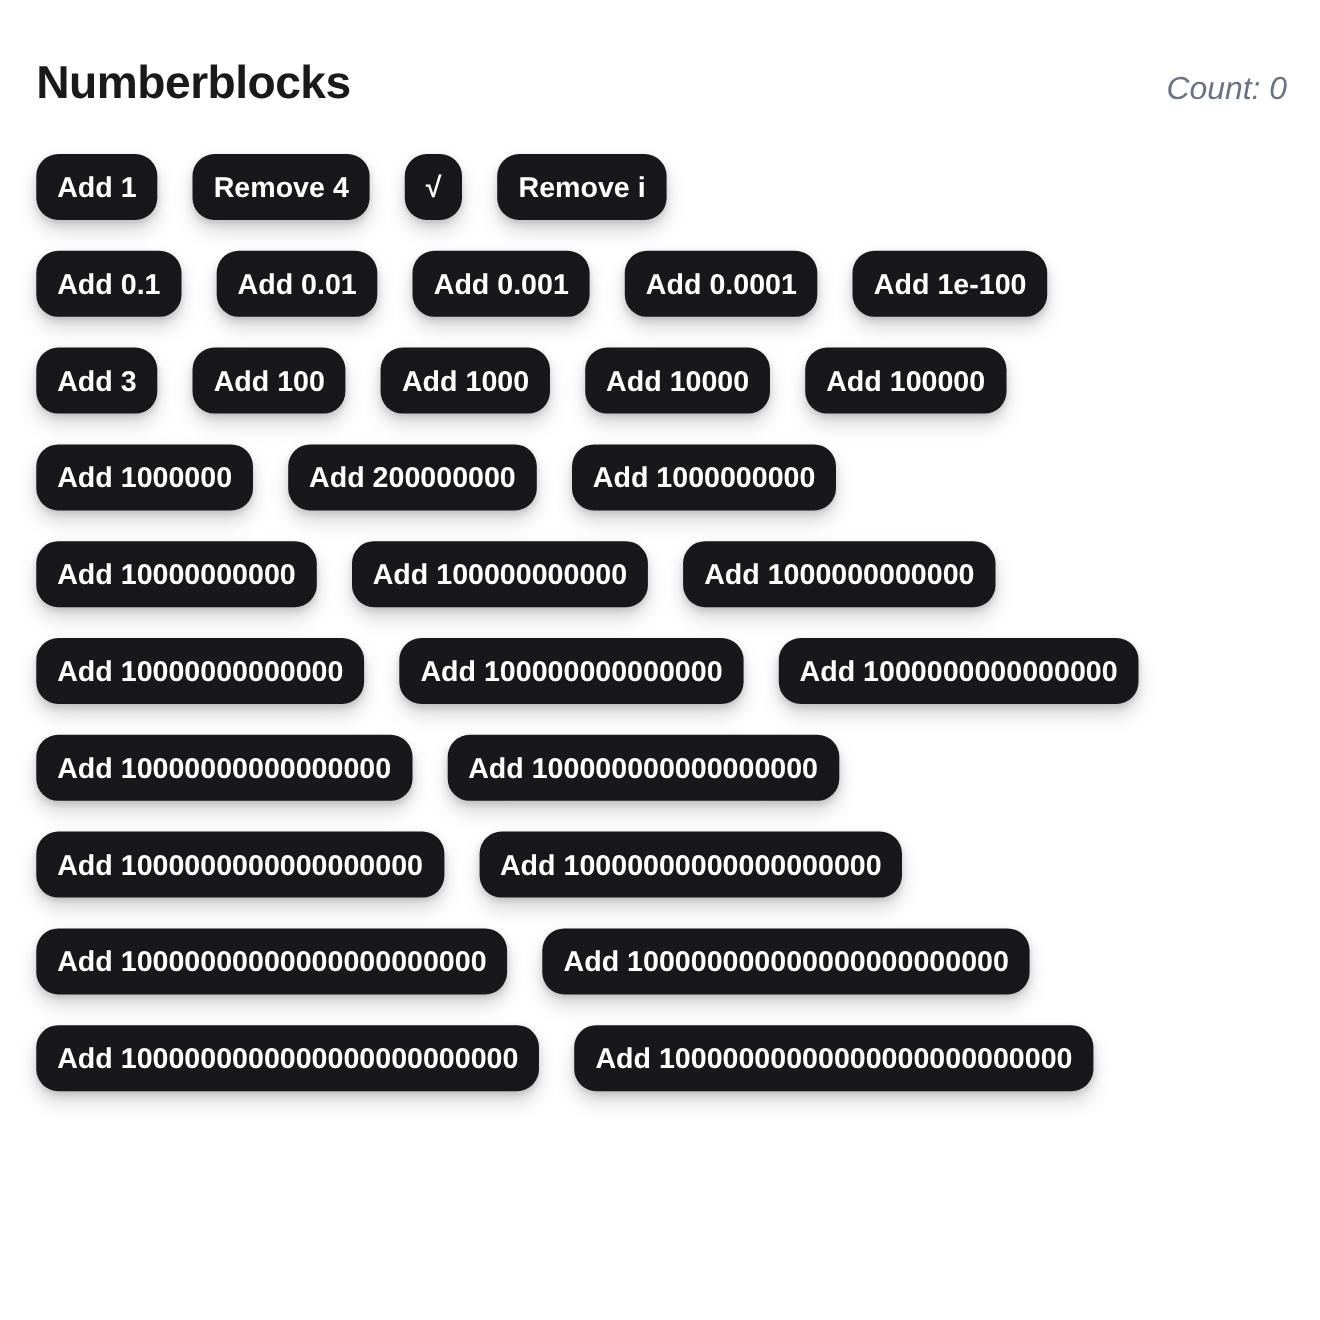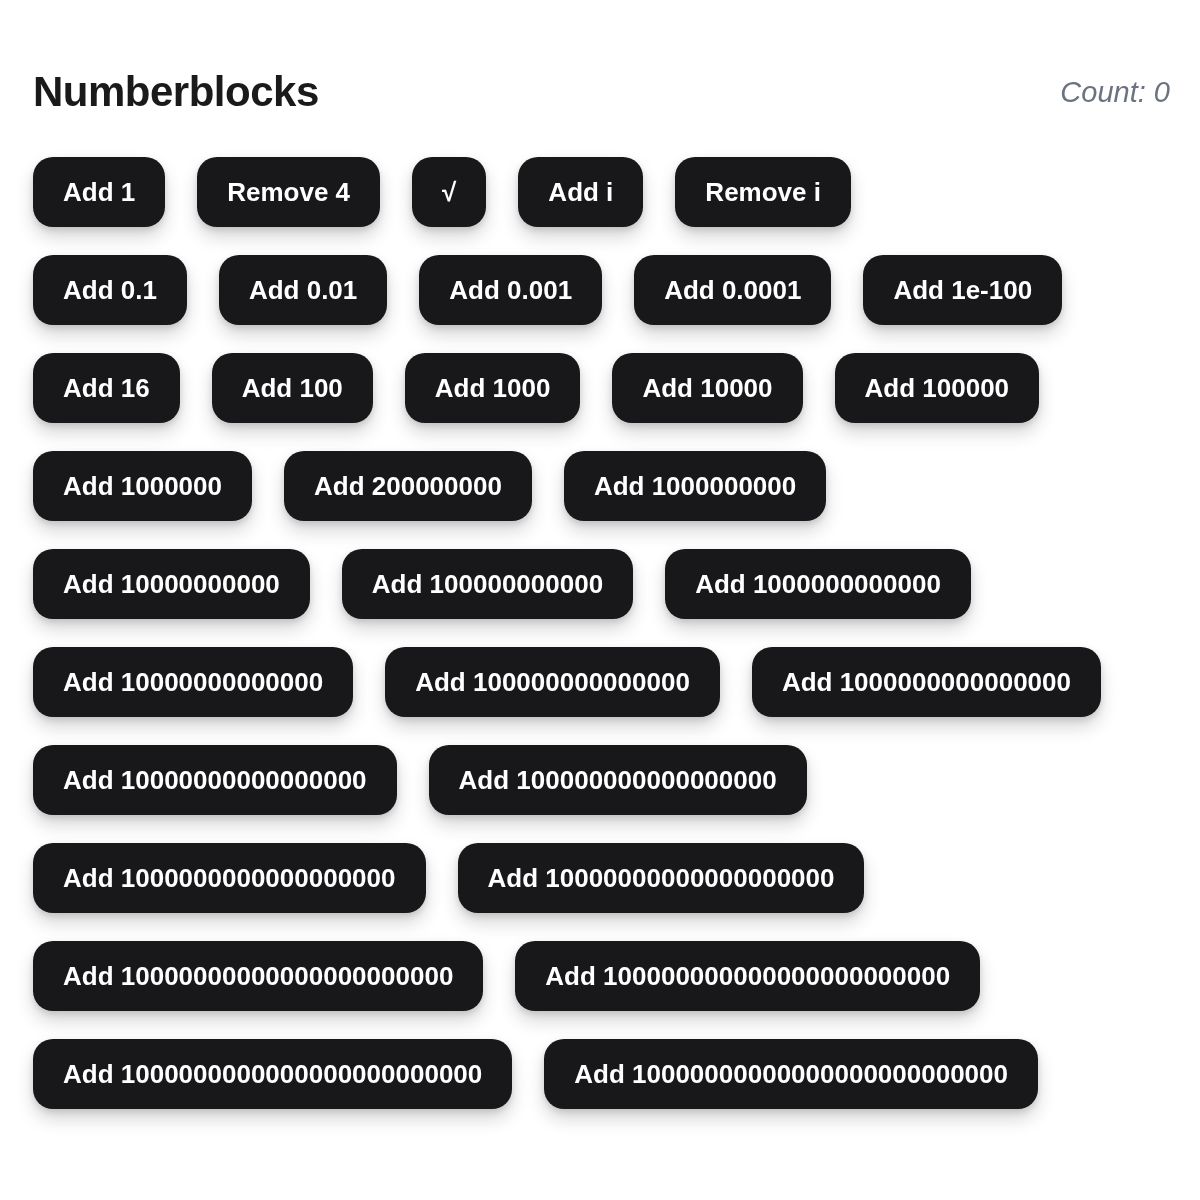--- a/index.html
+++ b/index.html
@@ -18,22 +18,22 @@
     overflow: hidden;
     background: var(--page-bg);
     font-family: "Liberation Sans", sans-serif;
   }
   .page {
     padding: 0 30px 0 33px;
   }
   .header {
     display: flex;
     justify-content: space-between;
-    align-items: center;
-    margin-top: 69px;
+    align-items: flex-end;
+    margin-top: 52px;
     margin-bottom: 42px;
   }
   .title {
     margin: 0;
     font-size: 42px;
     line-height: 1.1;
     font-weight: 800;
     letter-spacing: -0.5px;
     color: var(--title-text);
   }
@@ -47,22 +47,22 @@
   .row {
     display: flex;
     gap: 32px;
     margin-bottom: 28px;
   }
   .btn {
     appearance: none;
     border: none;
     background: var(--button-bg);
     color: var(--button-text);
-    height: 70px;
-    padding: 0 30px;
+    height: 60px;
+    padding: 0 19px;
     border-radius: 20px;
     font-family: inherit;
     font-size: 26px;
     font-weight: 700;
     line-height: 1;
     white-space: nowrap;
     display: inline-flex;
     align-items: center;
     justify-content: center;
     cursor: pointer;
@@ -75,32 +75,31 @@
 <div class="page">
   <div class="header">
     <h1 class="title">Numberblocks</h1>
     <div class="count">Count: 0</div>
   </div>
   <div class="grid">
       <div class="row">
         <button class="btn">Add 1</button>
         <button class="btn">Remove 4</button>
         <button class="btn">√</button>
-        <button class="btn">Add i</button>
         <button class="btn">Remove i</button>
       </div>
       <div class="row">
         <button class="btn">Add 0.1</button>
         <button class="btn">Add 0.01</button>
         <button class="btn">Add 0.001</button>
         <button class="btn">Add 0.0001</button>
         <button class="btn">Add 1e-100</button>
       </div>
       <div class="row">
-        <button class="btn">Add 16</button>
+        <button class="btn">Add 3</button>
         <button class="btn">Add 100</button>
         <button class="btn">Add 1000</button>
         <button class="btn">Add 10000</button>
         <button class="btn">Add 100000</button>
       </div>
       <div class="row">
         <button class="btn">Add 1000000</button>
         <button class="btn">Add 200000000</button>
         <button class="btn">Add 1000000000</button>
       </div>

